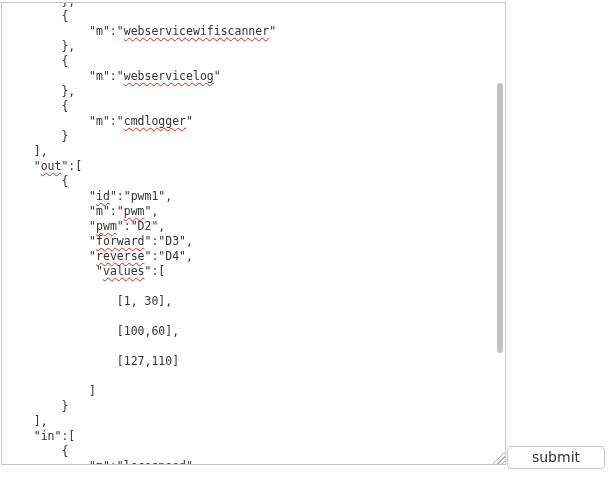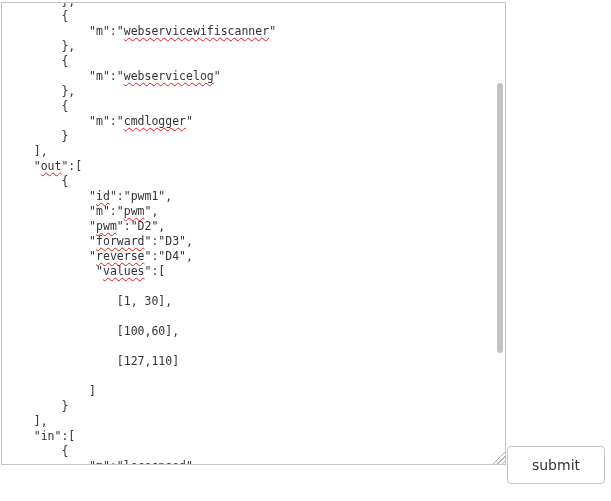--- a/index.html
+++ b/index.html
@@ -34,21 +34,21 @@
       position: absolute; left: 2px; top: 80px; width: 6px; height: 270px;
       background: #c1c4c1; border-radius: 3px;
     }
     .resize-grip {
       position: absolute; right: 0; bottom: 0; width: 14px; height: 14px;
       background: repeating-linear-gradient(135deg, transparent 0 2px, #b0b0b0 2px 3px);
       clip-path: polygon(100% 0, 100% 100%, 0 100%);
     }
     .submit-btn {
       position: absolute; left: 507px; top: 446px;
-      width: 98px; height: 38px;
+      width: 98px; height: 23px;
       box-sizing: border-box;
       border: 1px solid #c3c5c9;
       border-radius: 4px;
       background: #ffffff;
       font-family: "DejaVu Sans", sans-serif;
       font-size: 14px;
       color: #333333;
       text-align: center;
       line-height: 21px;
       padding: 0;

